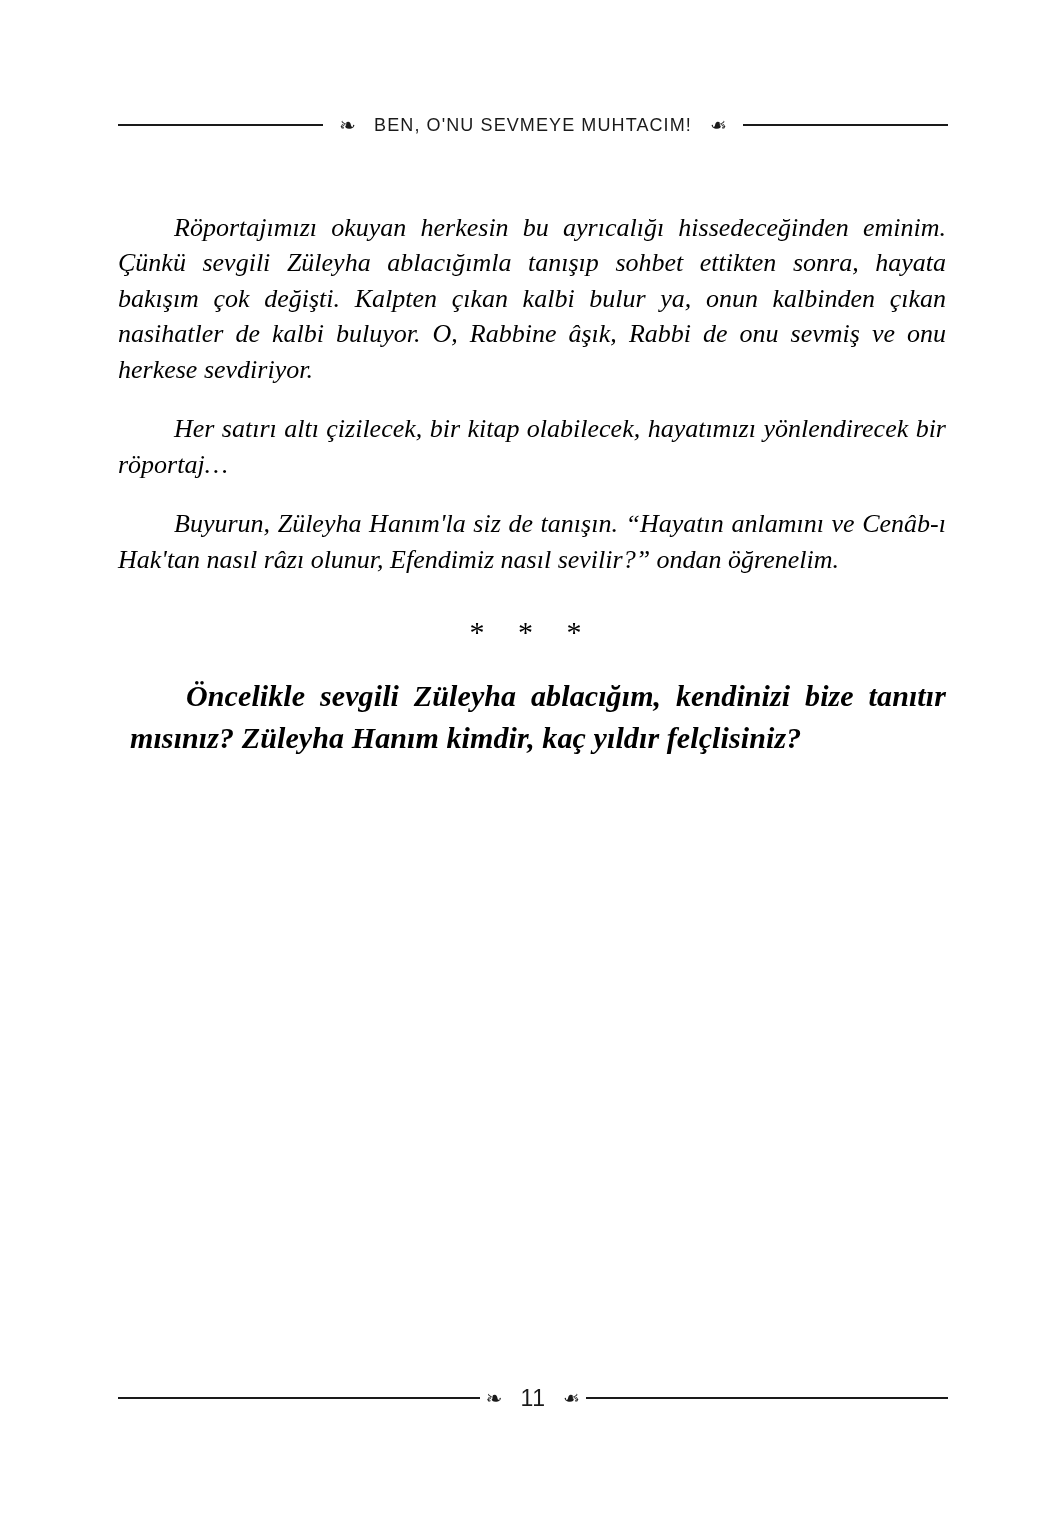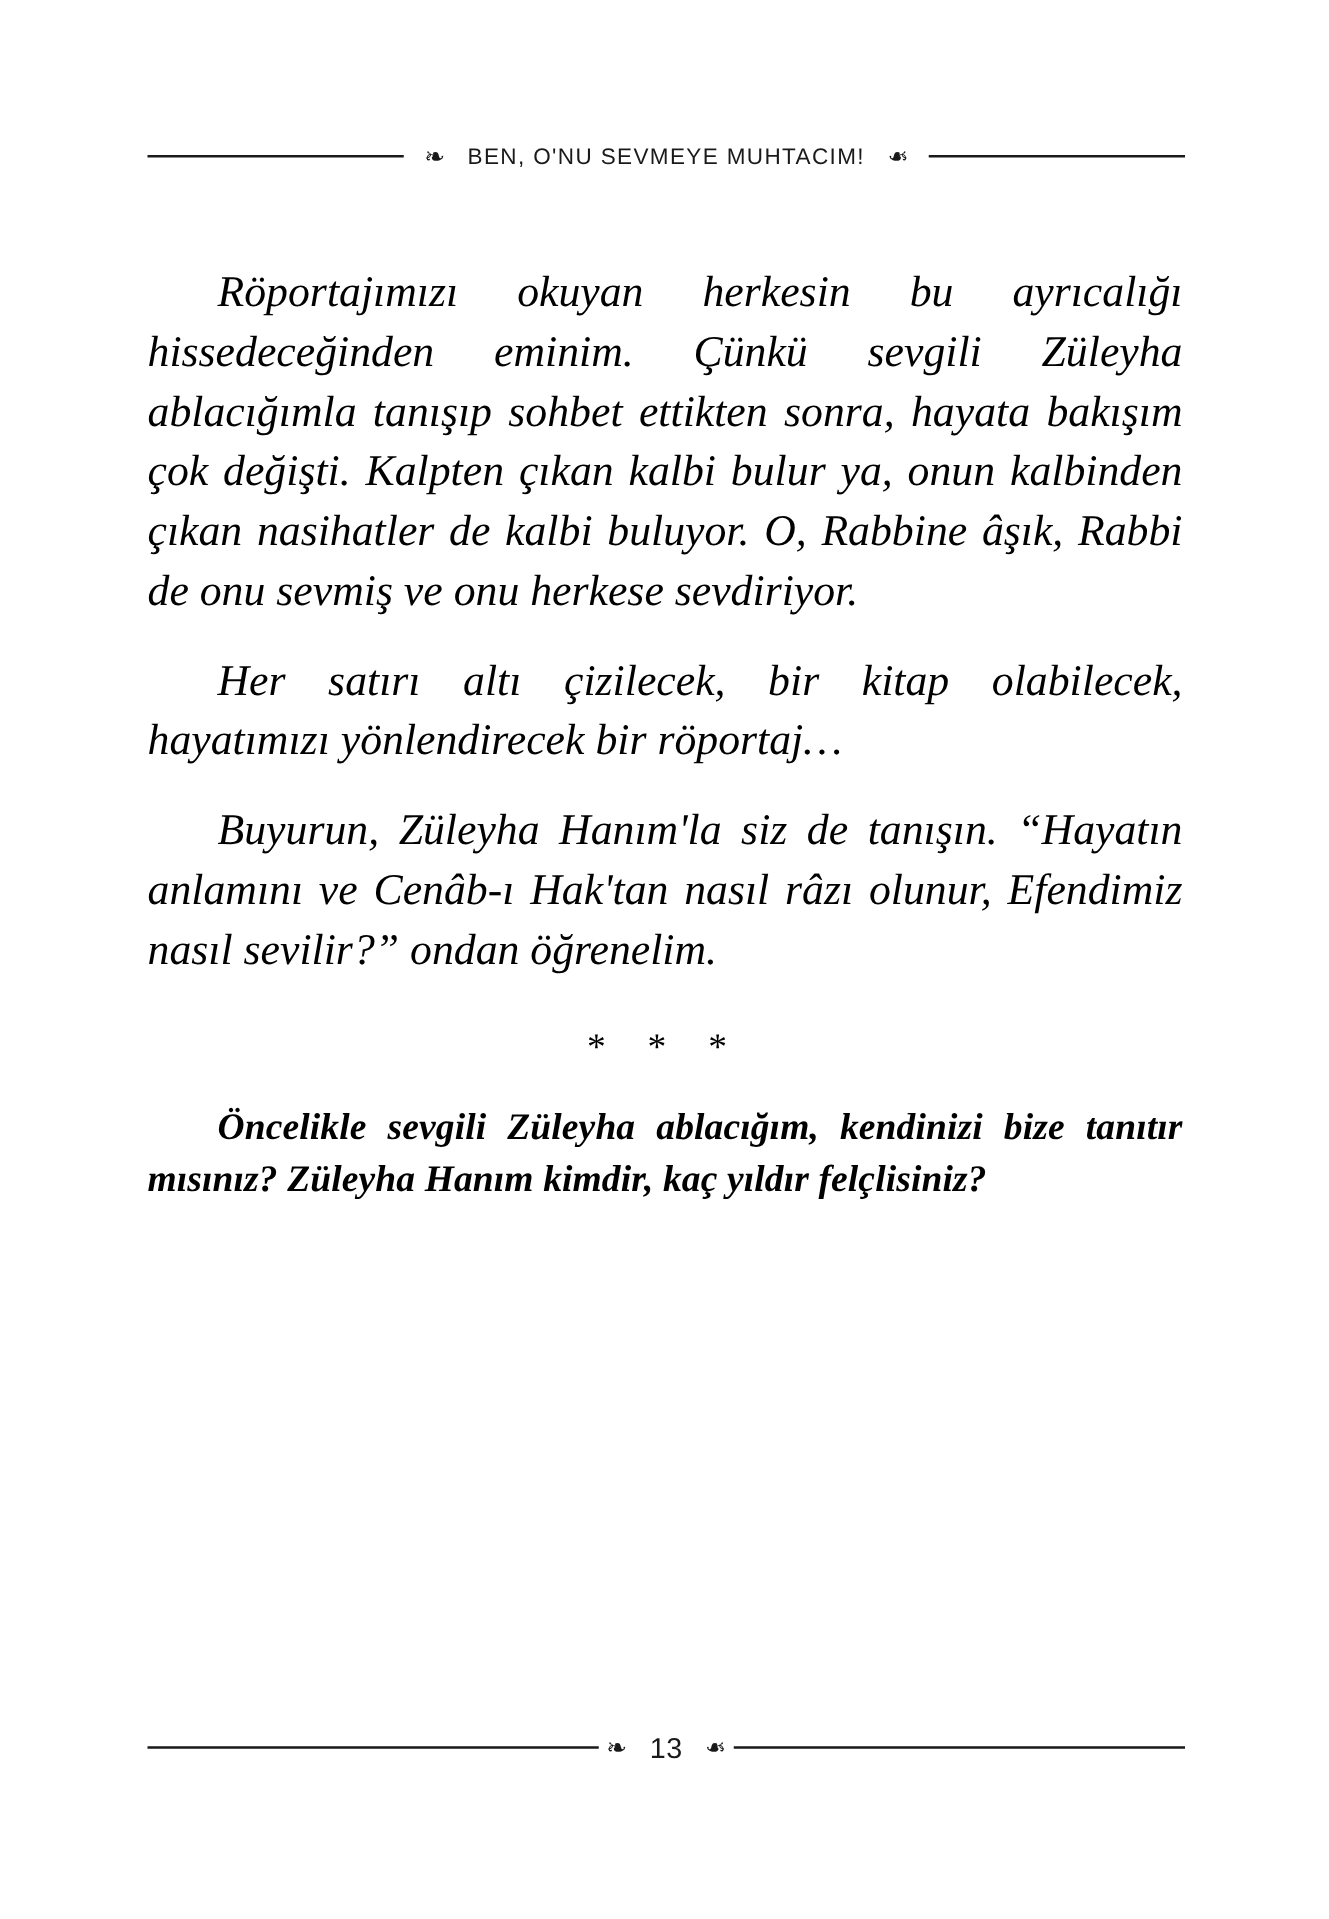--- a/index.html
+++ b/index.html
@@ -66,21 +66,21 @@
   
   .content {
     position: absolute;
     left: 118px;
     top: 210px;
     width: 828px;
   }
 
   p {
     margin: 0 0 2px 0;
-    font-size: 35px;
+    font-size: 26px;
     line-height: 1.365;
     text-align: justify;
     text-justify: inter-word;
     hyphens: manual;
   }
 
   p.italic {
     font-style: italic;
     text-indent: 56px;
     margin-bottom: 24px;
@@ -94,20 +94,21 @@
 
   p.bold-q {
     font-weight: bold;
     font-style: italic;
     text-indent: 56px;
     font-size: 30px;
     line-height: 1.4;
     margin-top: 26px;
     margin-bottom: 22px;
     letter-spacing: 0.1px;
+    margin-left: 12px;
   }
 
   .stars {
     text-align: center;
     font-size: 30px;
     letter-spacing: 13px;
     margin: 16px 0 18px 0;
     font-family: "Liberation Serif", serif;
   }
 
@@ -155,18 +156,18 @@
 
 
     <p class="bold-q">Öncelikle sevgili Züleyha ablacığım, kendinizi bize tanıtır mısınız? Züleyha Hanım kimdir, kaç yıldır felçlisiniz?</p>
 
 
   </div>
 
   <div class="footer">
     <span class="rule left"></span>
     <span class="ornament">❧</span>
-    <span class="folio">13</span>
+    <span class="folio">11</span>
     <span class="ornament flip">❧</span>
     <span class="rule right"></span>
   </div>
 
 </div>
 
 </body></html>

